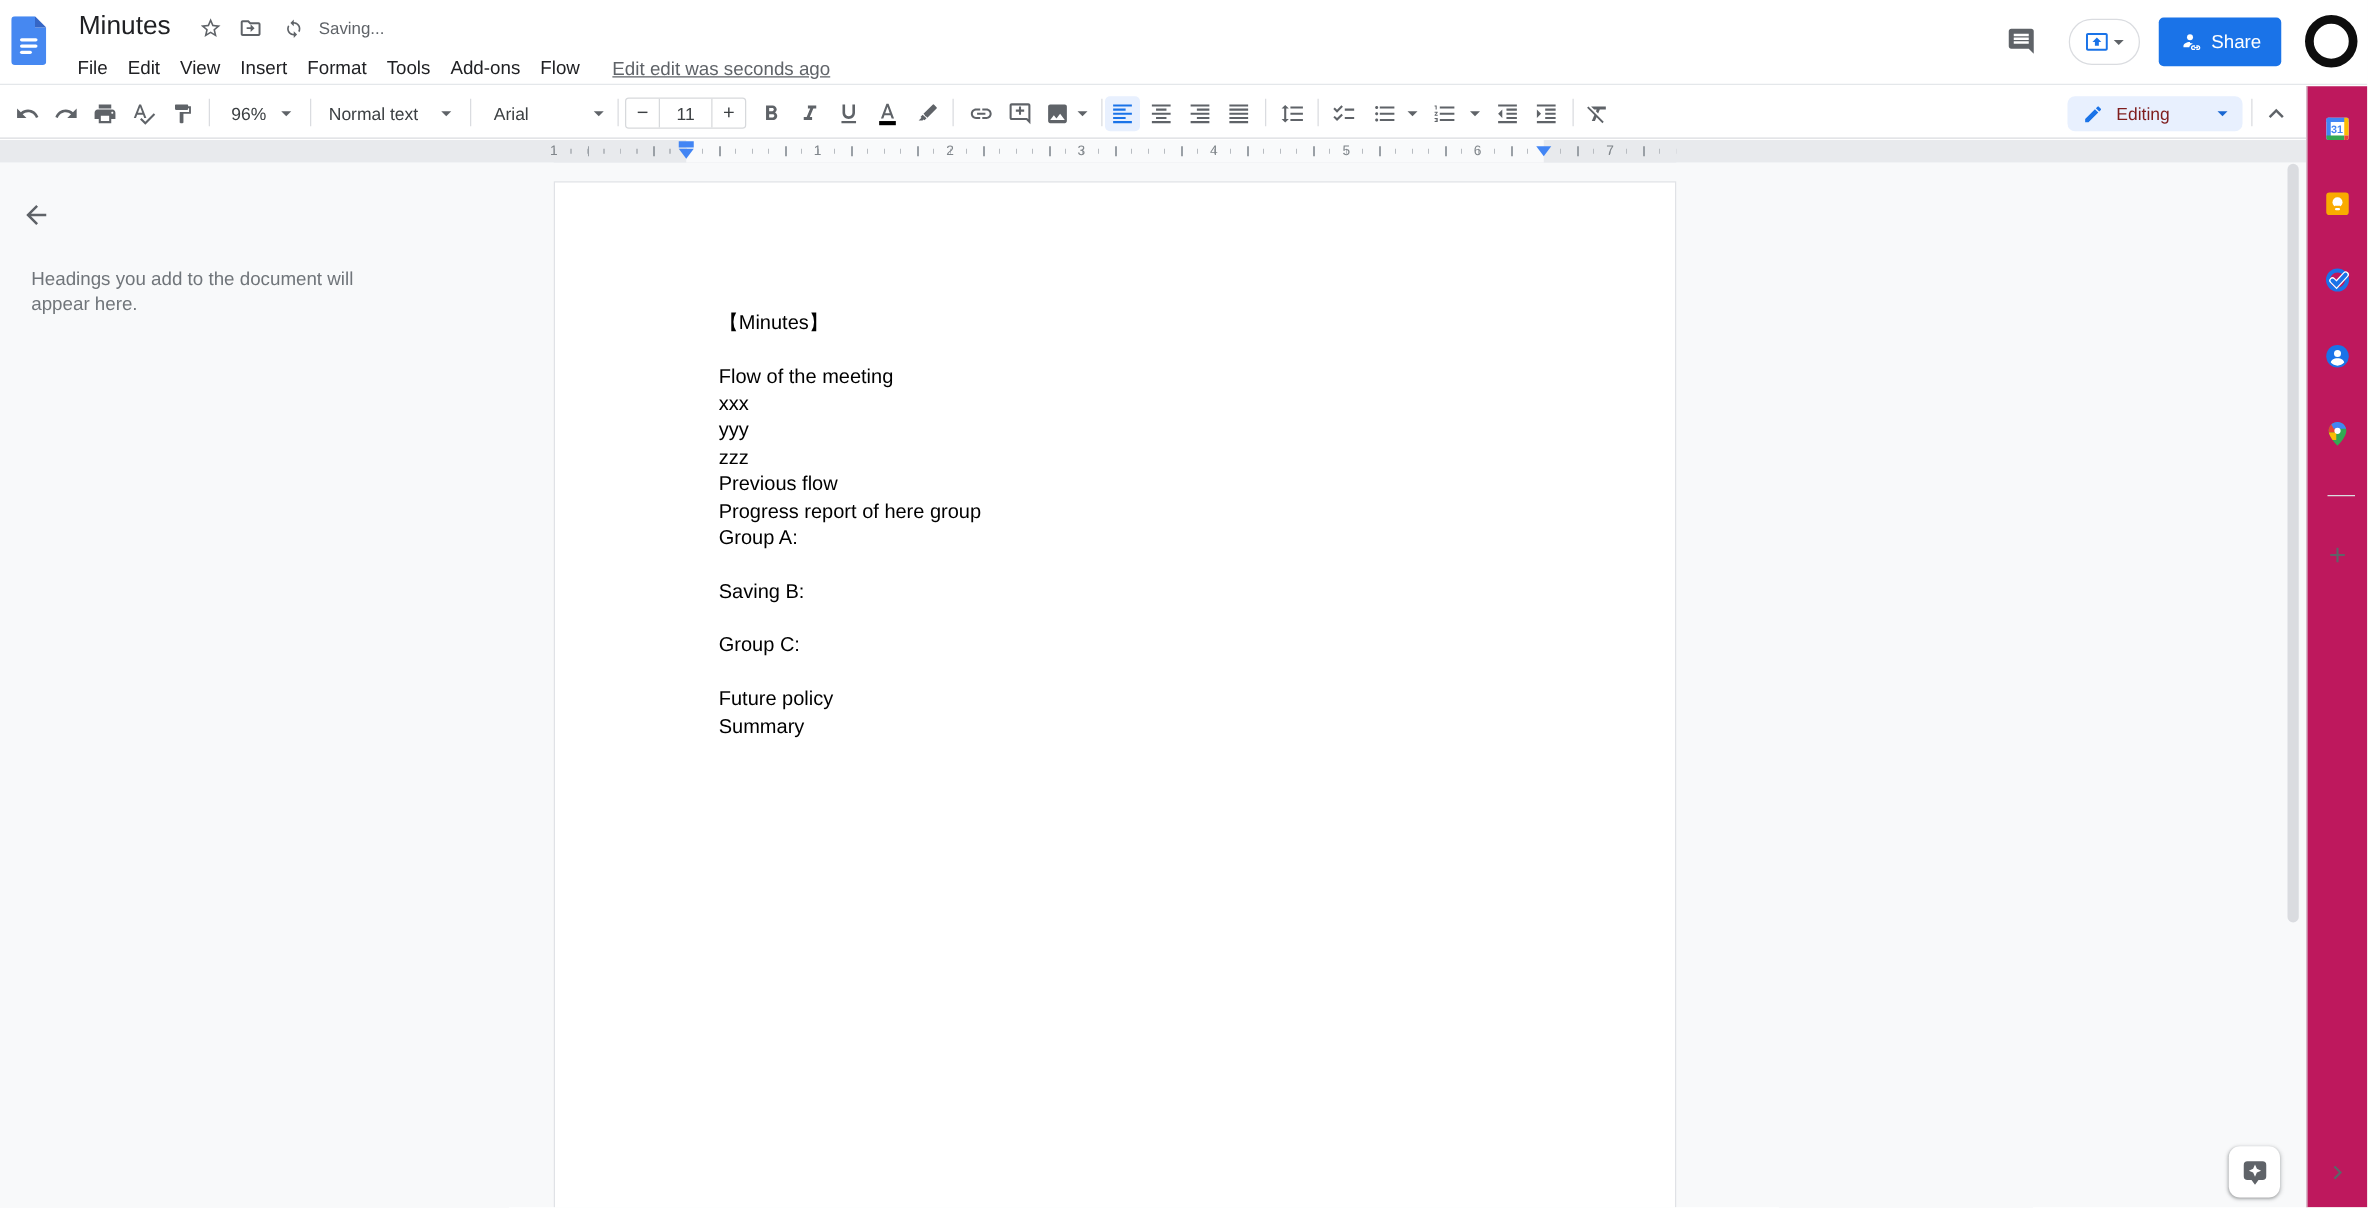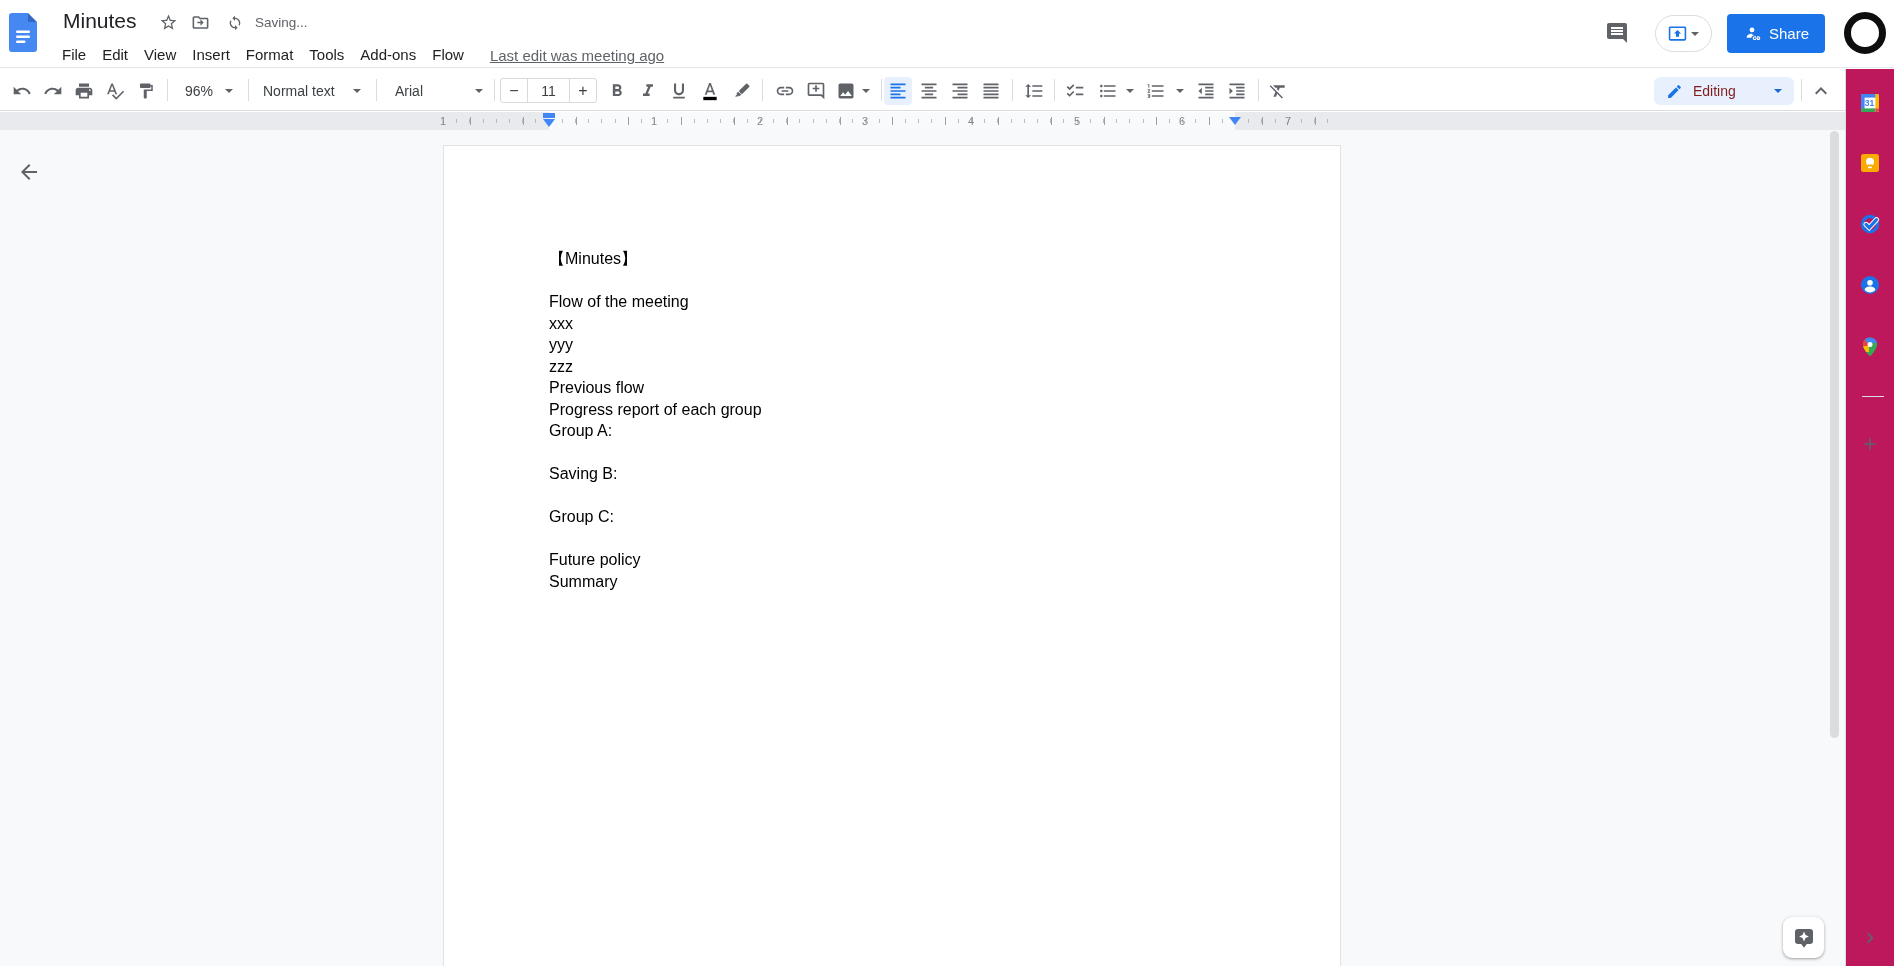--- a/index.html
+++ b/index.html
@@ -74,21 +74,21 @@
   #indent-right-tri { position:absolute; left:1229px; top:5px; width:0; height:0;
     border-left:6px solid transparent; border-right:6px solid transparent; border-top:8px solid #4285f4; }
 
   
   #canvas { position:absolute; left:0; top:130px; width:1845px; height:836px; background:#f8f9fa; overflow:hidden; }
   #outline-back { position:absolute; left:17px; top:30px; cursor:pointer; }
   #outline-hint { position:absolute; left:25px; top:84px; width:262px; font-size:15px; line-height:20px; color:#70757a; }
   #page { position:absolute; left:443px; top:15px; width:898px; height:880px; background:#fff;
     border:1px solid #e0e2e6; }
   #doc-text { position:absolute; left:105px; top:102px; font-size:16px; line-height:21.5px; color:#000; }
-  .doc-line { min-height:21.5px; white-space:pre; }
+  .doc-line { min-height:21.5px; white-space:pre;margin-left:26px; }
   #scroll-thumb { position:absolute; left:1830px; top:1px; width:9px; height:607px; border-radius:5px;
     background:#dadce0; cursor:pointer; }
   #explore-btn { position:absolute; left:1783px; top:787px; width:41px; height:41px; background:#fff;
     border-radius:9px; box-shadow:0 1px 2px rgba(60,64,67,.3),0 1px 3px 1px rgba(60,64,67,.15);
     display:flex; align-items:center; justify-content:center; cursor:pointer; }
 
   
   #sidepanel { position:absolute; left:1845px; top:69px; width:49px; height:897px; background:#be185d;
     border-left:1px solid #dadce0; z-index:6; }
   .sp-btn { position:absolute; left:13px; width:22px; height:22px; cursor:pointer; }
@@ -131,21 +131,21 @@
 
     <nav id="menubar">
       <span class="menu-item">File</span>
       <span class="menu-item">Edit</span>
       <span class="menu-item">View</span>
       <span class="menu-item">Insert</span>
       <span class="menu-item">Format</span>
       <span class="menu-item">Tools</span>
       <span class="menu-item">Add-ons</span>
       <span class="menu-item">Flow</span>
-      <span id="last-edit">Last edit was meeting ago</span>
+      <span id="last-edit">Edit edit was seconds ago</span>
     </nav>
 
     <span id="comment-btn">
       <svg width="24" height="24" viewBox="0 0 24 24" fill="#5f6368">
           <path d="M21.99 4c0-1.1-.89-2-1.99-2H4c-1.1 0-2 .9-2 2v12c0 1.1.9 2 2 2h14l4 4-.01-18zM18 14H6v-2h12v2zm0-3H6V9h12v2zm0-3H6V6h12v2z"></path>
         </svg>
     </span>
     <span id="present-btn">
       <svg width="19" height="19" viewBox="0 0 24 24" fill="#1a73e8">
           <path d="M21 3H3c-1.1 0-2 .9-2 2v14c0 1.1.9 2 2 2h18c1.1 0 2-.9 2-2V5c0-1.1-.9-2-2-2zm0 16H3V5h18v14zM10 16h4v-4h2.5L12 7.5 7.5 12H10v4z"></path>
@@ -357,31 +357,32 @@
     <span id="indent-left-tri"></span>
     <span id="indent-right-tri"></span>
   </div>
 
   <div id="canvas">
     <span id="outline-back">
       <svg width="24" height="24" viewBox="0 0 24 24" fill="#5f6368">
           <path d="M20 11H7.83l5.59-5.59L12 4l-8 8 8 8 1.41-1.41L7.83 13H20v-2z"></path>
         </svg>
     </span>
+    <div id="outline-hint">Headings you add to the document will appear here.</div>
 
     <div id="page">
       <div id="doc-text">
         <div class="doc-line">【Minutes】</div>
         <div class="doc-line"></div>
         <div class="doc-line">Flow of the meeting</div>
         <div class="doc-line">xxx</div>
         <div class="doc-line">yyy</div>
         <div class="doc-line">zzz</div>
         <div class="doc-line">Previous flow</div>
-        <div class="doc-line">Progress report of each group</div>
+        <div class="doc-line">Progress report of here group</div>
         <div class="doc-line">Group A:</div>
         <div class="doc-line"></div>
         <div class="doc-line">Saving B:</div>
         <div class="doc-line"></div>
         <div class="doc-line">Group C:</div>
         <div class="doc-line"></div>
         <div class="doc-line">Future policy</div>
         <div class="doc-line">Summary</div>
       </div>
     </div>

